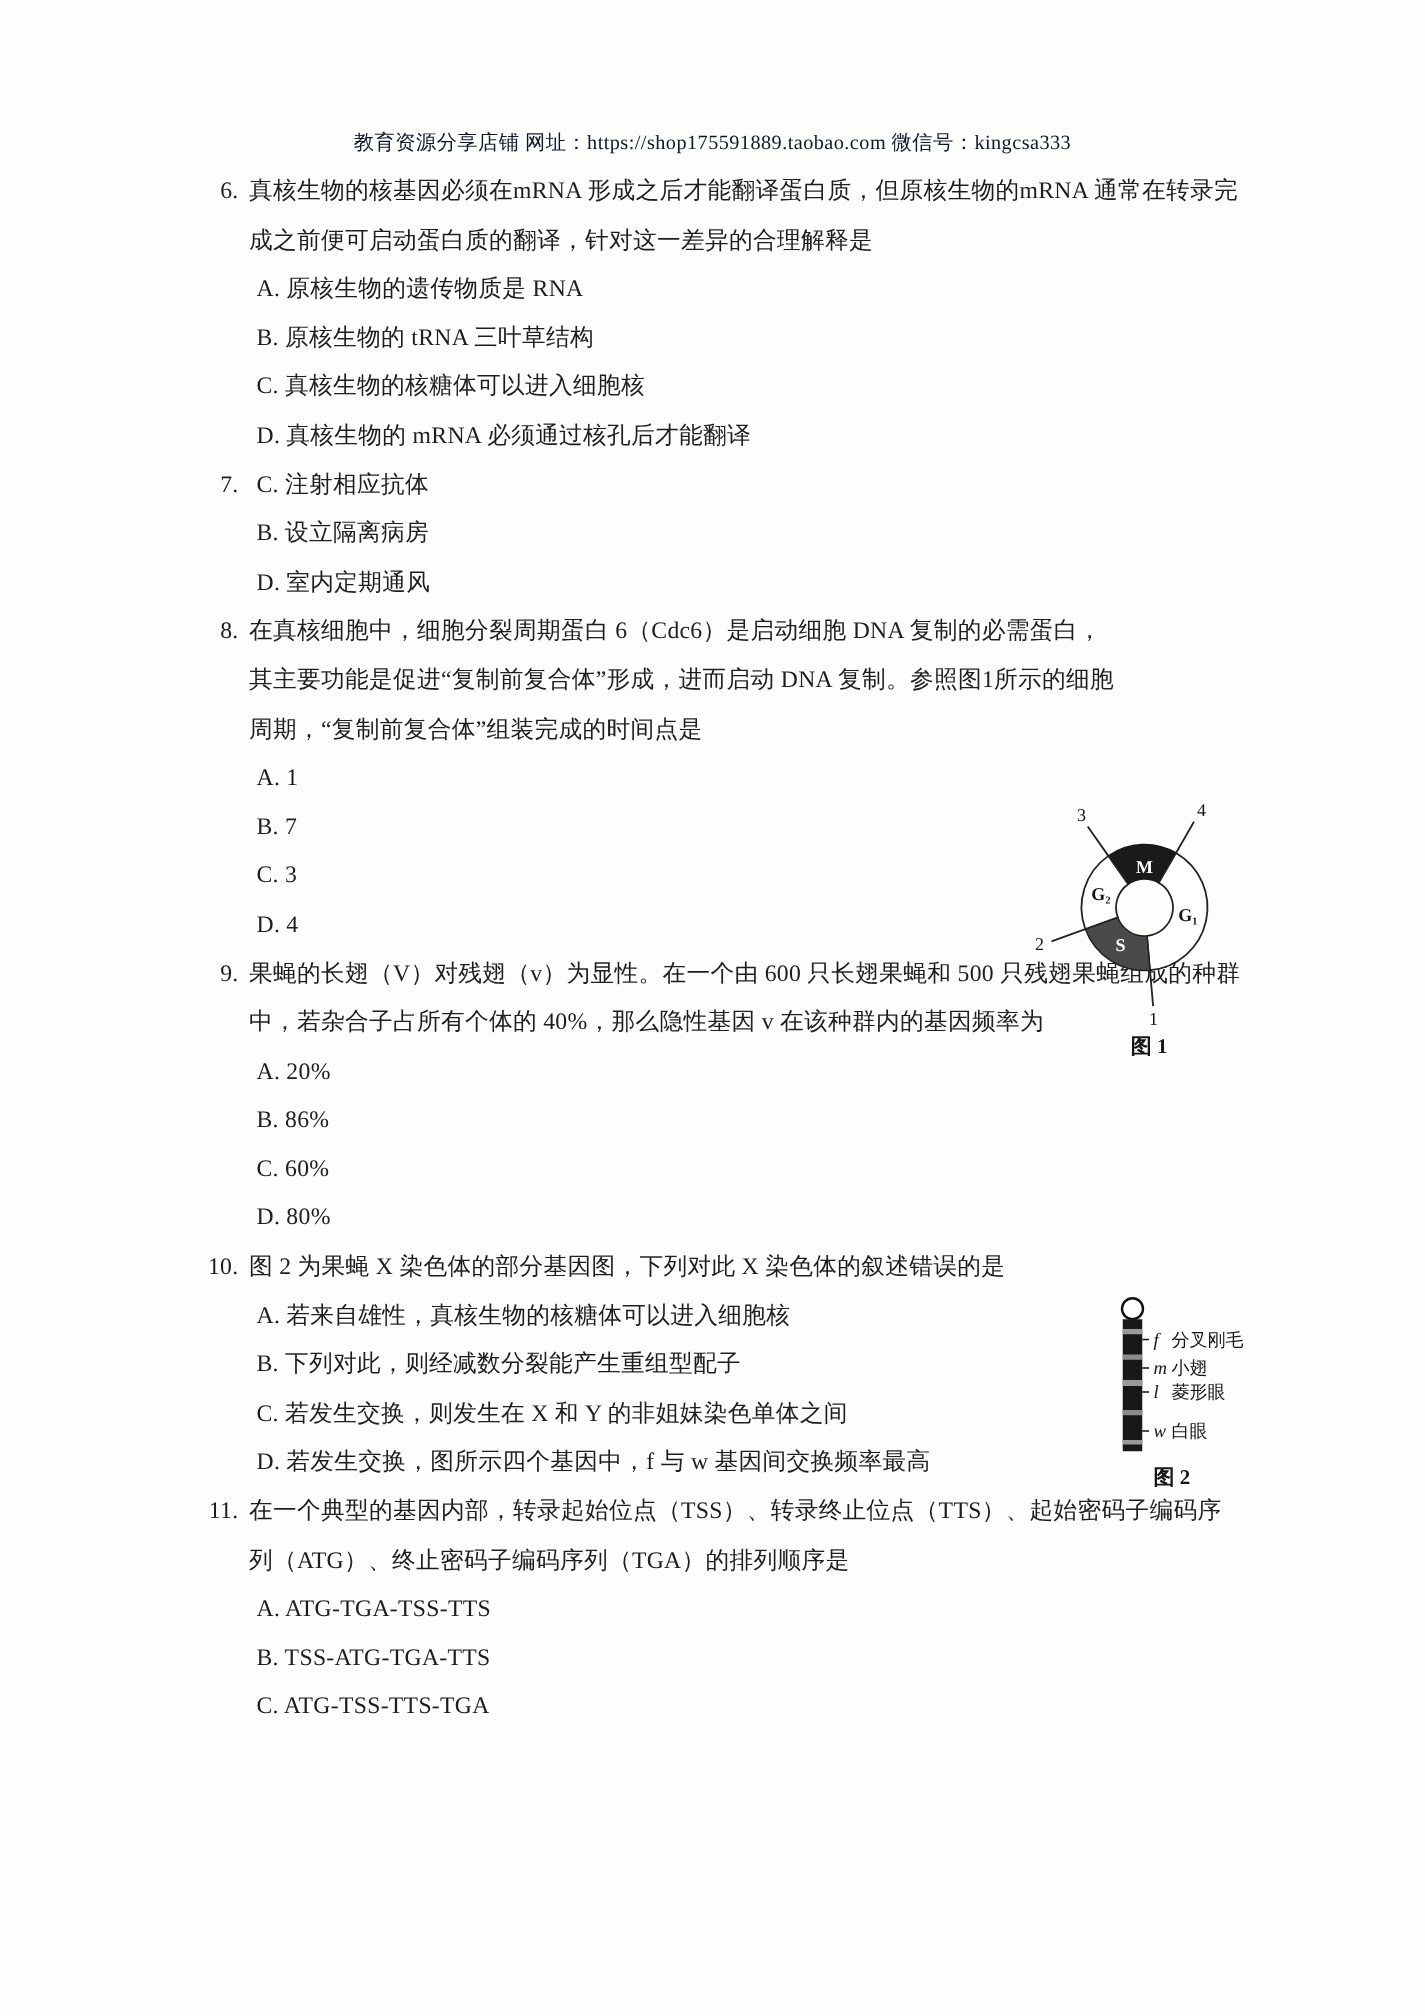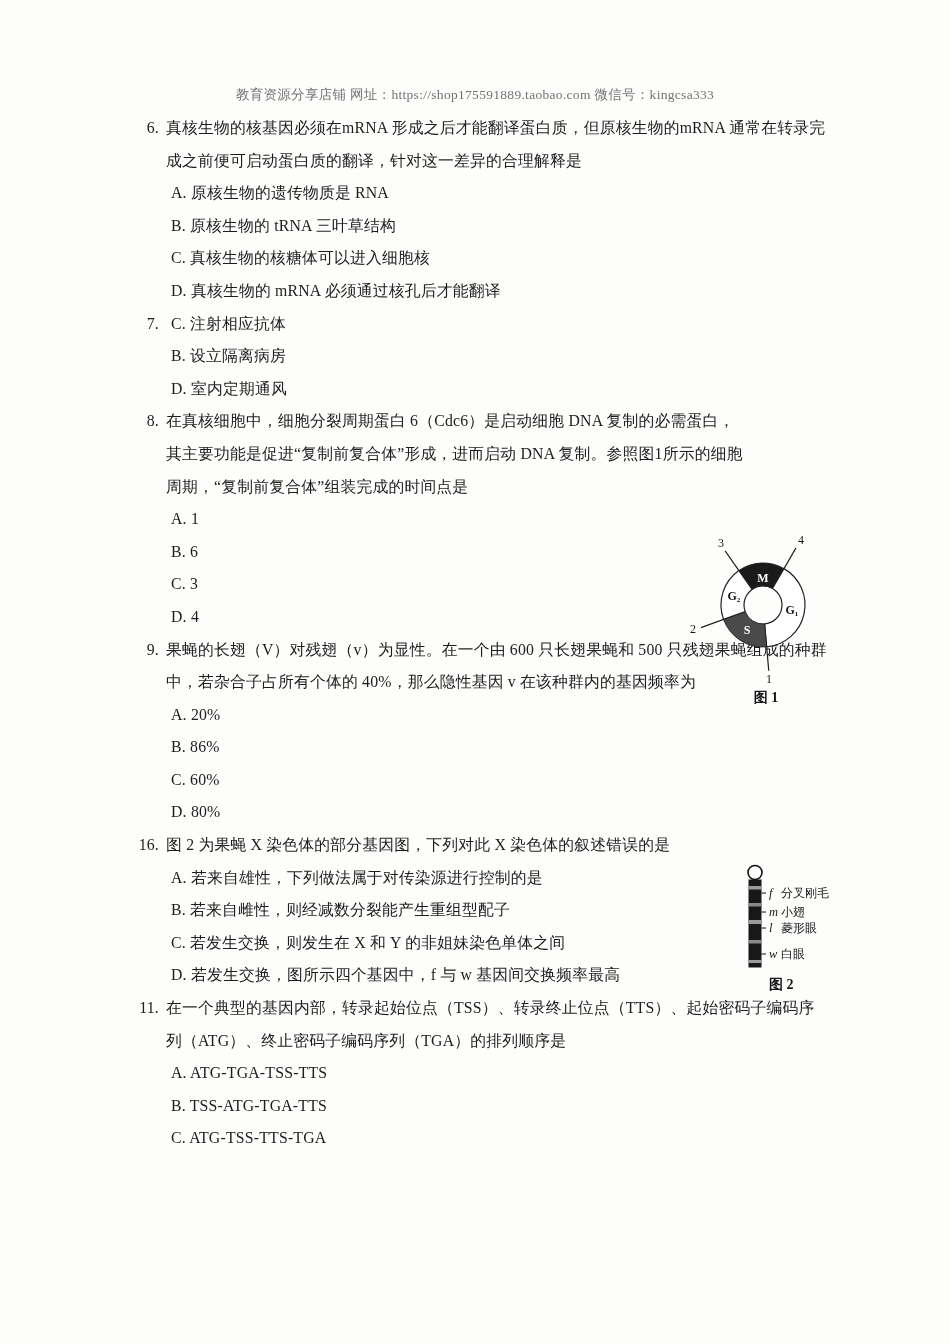--- a/index.html
+++ b/index.html
@@ -15,21 +15,21 @@
     color: #1d1d1d;
   }
   .header {
     position: absolute;
     top: 86px;
     left: 0;
     width: 100%;
     text-align: center;
     font-size: 13.5px;
     letter-spacing: 0.3px;
-    color: #737373;
+    color: #0f172a;
   }
   .qcol {
     position: absolute;
     top: 112px;
     left: 166px;
     width: 664px;
     font-size: 15.8px;
     line-height: 32.6px;
     letter-spacing: 0.2px;
   }
@@ -82,41 +82,41 @@
       <div class="q-option">C. 注射相应抗体</div>
       <div class="q-option">B. 设立隔离病房</div>
       <div class="q-option">D. 室内定期通风</div>
     </div>
 
     <div class="question">
       <div class="q-stem q-narrow">
         <span class="q-num">8.</span><span>在真核细胞中，细胞分裂周期蛋白 6（Cdc6）是启动细胞 DNA 复制的必需蛋白，其主要功能是促进“复制前复合体”形成，进而启动 DNA 复制。参照图1所示的细胞周期，“复制前复合体”组装完成的时间点是</span>
       </div>
       <div class="q-option">A. 1</div>
-      <div class="q-option">B. 6</div>
+      <div class="q-option">B. 7</div>
       <div class="q-option">C. 3</div>
       <div class="q-option">D. 4</div>
     </div>
 
     <div class="question">
       <div class="q-stem">
         <span class="q-num">9.</span><span>果蝇的长翅（V）对残翅（v）为显性。在一个由 600 只长翅果蝇和 500 只残翅果蝇组成的种群中，若杂合子占所有个体的 40%，那么隐性基因 v 在该种群内的基因频率为</span>
       </div>
       <div class="q-option">A. 20%</div>
       <div class="q-option">B. 86%</div>
       <div class="q-option">C. 60%</div>
       <div class="q-option">D. 80%</div>
     </div>
 
     <div class="question">
       <div class="q-stem">
-        <span class="q-num">16.</span><span>图 2 为果蝇 X 染色体的部分基因图，下列对此 X 染色体的叙述错误的是</span>
+        <span class="q-num">10.</span><span>图 2 为果蝇 X 染色体的部分基因图，下列对此 X 染色体的叙述错误的是</span>
       </div>
-      <div class="q-option">A. 若来自雄性，下列做法属于对传染源进行控制的是</div>
-      <div class="q-option">B. 若来自雌性，则经减数分裂能产生重组型配子</div>
+      <div class="q-option">A. 若来自雄性，真核生物的核糖体可以进入细胞核</div>
+      <div class="q-option">B. 下列对此，则经减数分裂能产生重组型配子</div>
       <div class="q-option">C. 若发生交换，则发生在 X 和 Y 的非姐妹染色单体之间</div>
       <div class="q-option">D. 若发生交换，图所示四个基因中，f 与 w 基因间交换频率最高</div>
     </div>
 
     <div class="question">
       <div class="q-stem">
         <span class="q-num">11.</span><span>在一个典型的基因内部，转录起始位点（TSS）、转录终止位点（TTS）、起始密码子编码序列（ATG）、终止密码子编码序列（TGA）的排列顺序是</span>
       </div>
       <div class="q-option">A. ATG-TGA-TSS-TTS</div>
       <div class="q-option">B. TSS-ATG-TGA-TTS</div>

